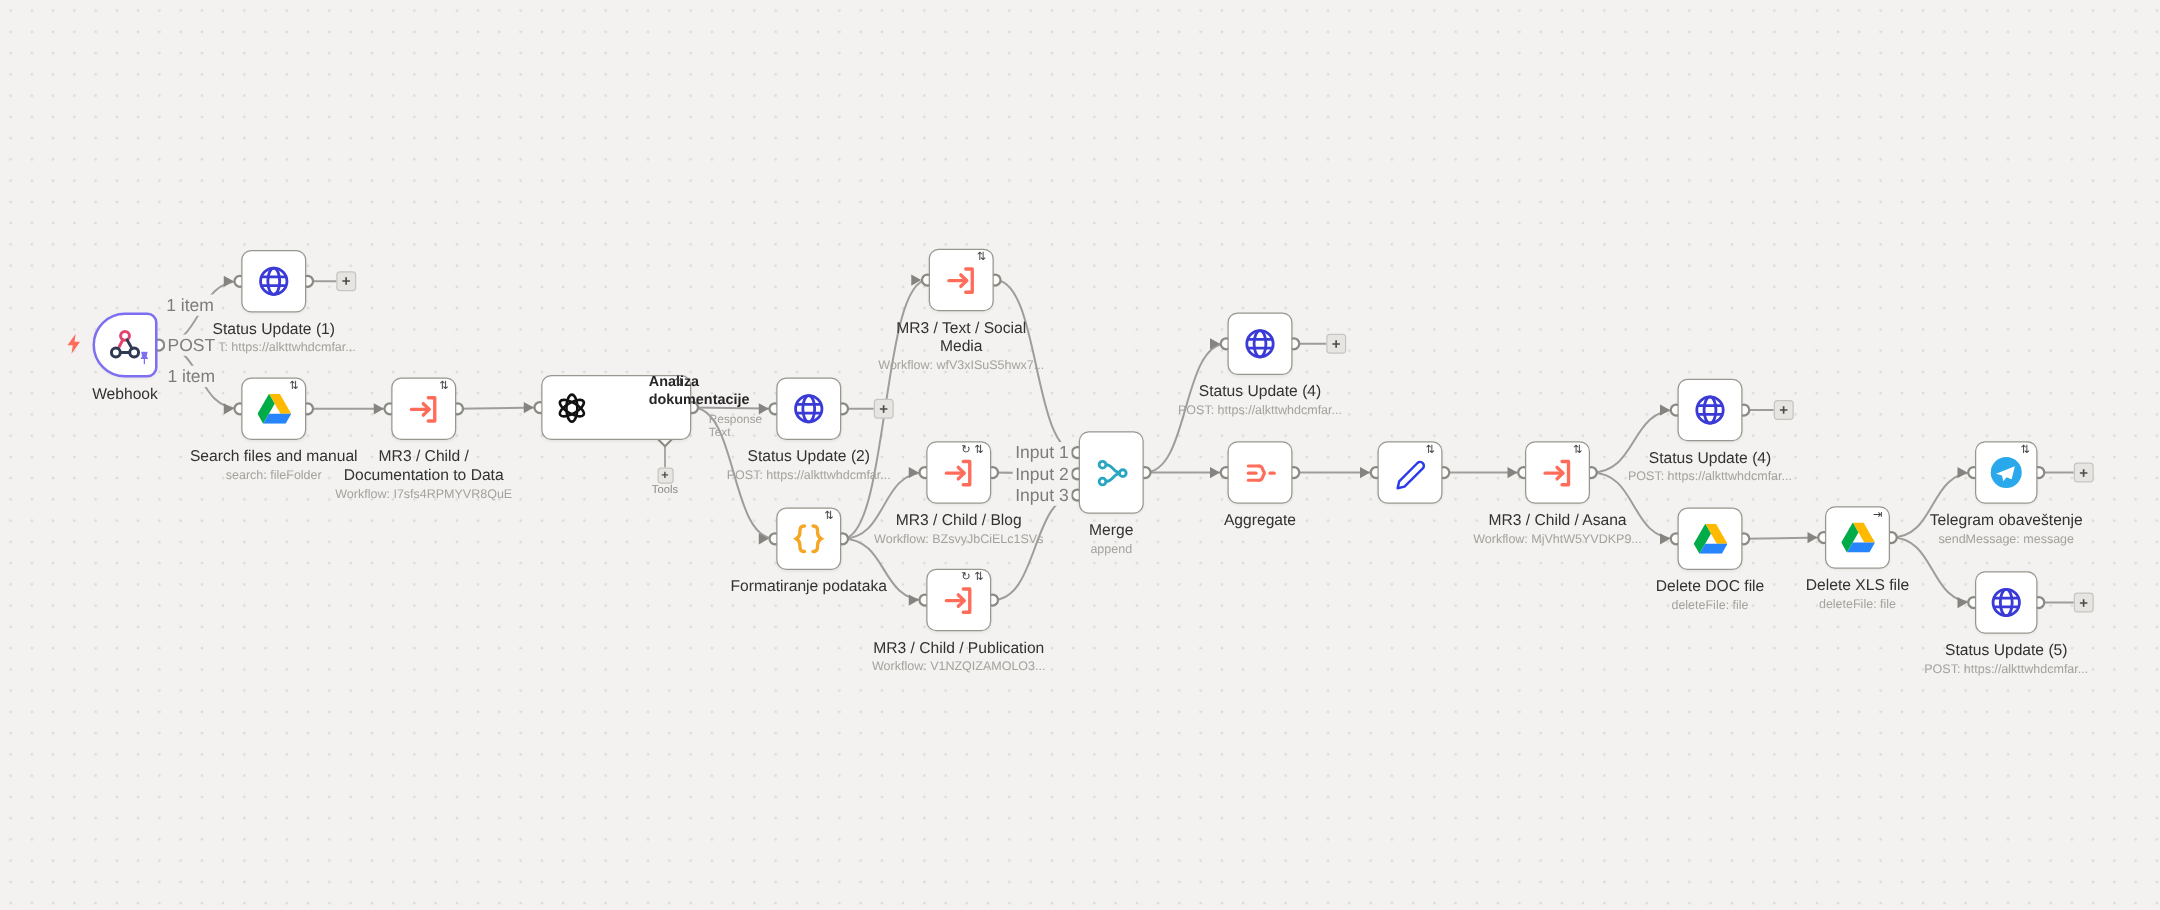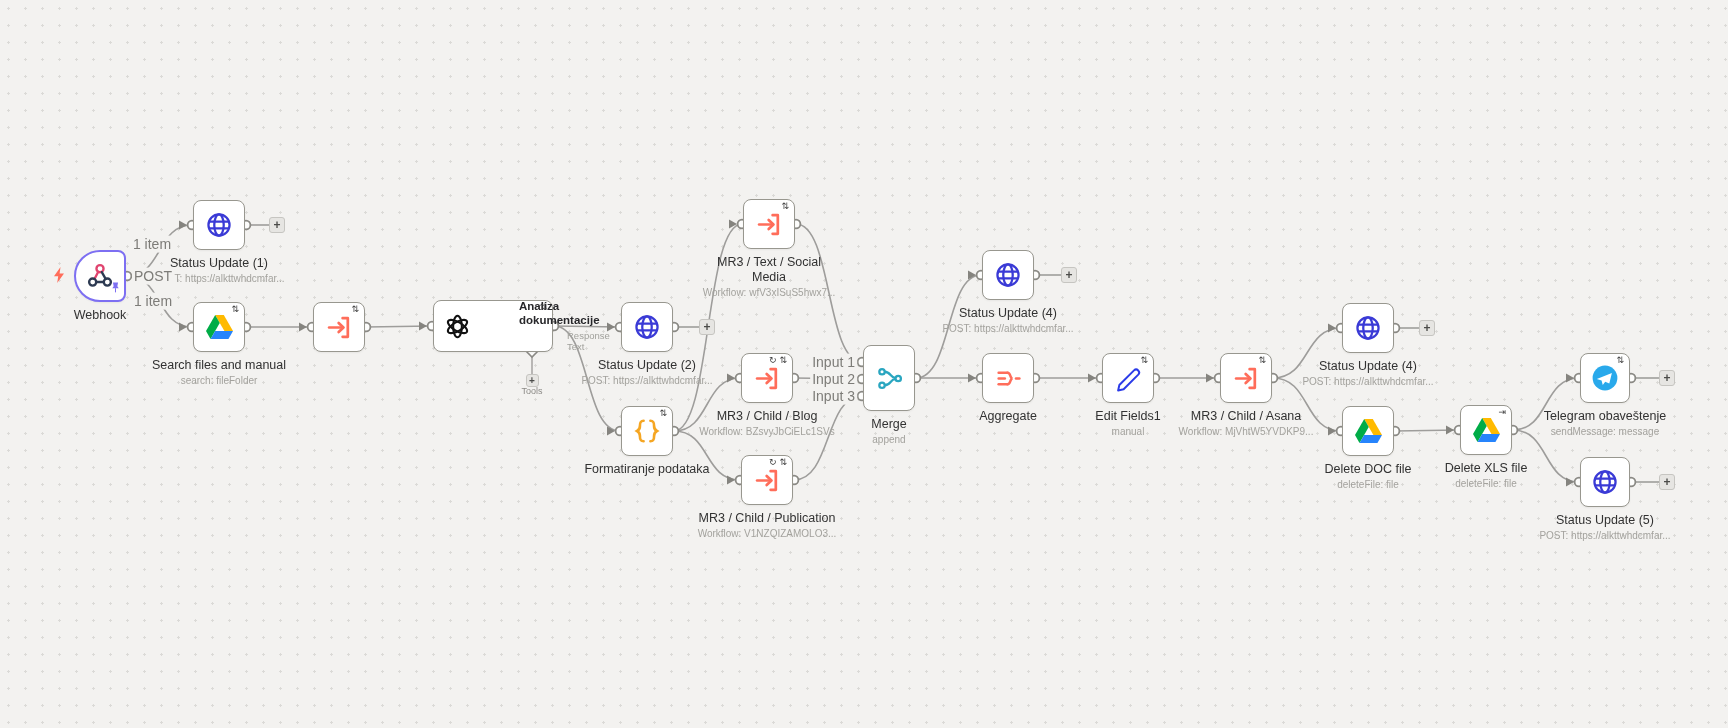--- a/index.html
+++ b/index.html
@@ -206,20 +206,25 @@
             <path d="M3,-9 H8 V9 H3"></path>
             <path d="M-10,0 H3.2"></path>
             <path d="M-0.8,-4.4 L3.8,0 L-0.8,4.4"></path>
           </g>
         </svg>
       </div>
       <div class="badges">
         <span>⇅</span>
       </div>
     </div>
+    <div class="node-caption" style="left: 244px; top: 358px; width: 190px;">
+      <div class="node-label">MR3 / Child /
+Documentation to Data</div>
+      <div class="node-sub">Workflow: I7sfs4RPMYVR8QuE</div>
+    </div>
     <div class="node wide" style="left: 433px; top: 300px; width: 120px; height: 52px;">
       <div class="node-icon">
         <svg width="27" height="27" viewBox="-13 -13 26 26">
           <g fill="none" stroke="#111111" stroke-width="2">
             <ellipse rx="4.2" ry="10.4"></ellipse>
             <ellipse rx="4.2" ry="10.4" transform="rotate(60)"></ellipse>
             <ellipse rx="4.2" ry="10.4" transform="rotate(120)"></ellipse>
           </g>
         </svg>
       </div>
@@ -374,24 +379,20 @@
       <div class="node-icon">
         <svg width="27" height="27" viewBox="-13 -13 26 26">
           <g fill="none" stroke="#2b3be8" stroke-width="1.9" stroke-linecap="round" stroke-linejoin="round">
             <path d="M-8.8,6.3 L5.3,-7.8 A2.9,2.9 0 0 1 9.4,-3.7 L-4.7,10.4 L-10,11.6 Z"></path>
           </g>
         </svg>
       </div>
       <div class="badges">
         <span>⇅</span>
       </div>
-    </div>
-    <div class="node-caption" style="left: 1033px; top: 409px; width: 190px;">
-      <div class="node-label">Edit Fields1</div>
-      <div class="node-sub">manual</div>
     </div>
     <div class="node" style="left: 1220px; top: 353px; width: 52px; height: 50px;">
       <div class="node-icon">
         <svg width="27" height="27" viewBox="-13 -13 26 26">
           <g fill="none" stroke="#ff6d5a" stroke-width="2.6" stroke-linecap="round" stroke-linejoin="round">
             <path d="M3,-9 H8 V9 H3"></path>
             <path d="M-10,0 H3.2"></path>
             <path d="M-0.8,-4.4 L3.8,0 L-0.8,4.4"></path>
           </g>
         </svg>

